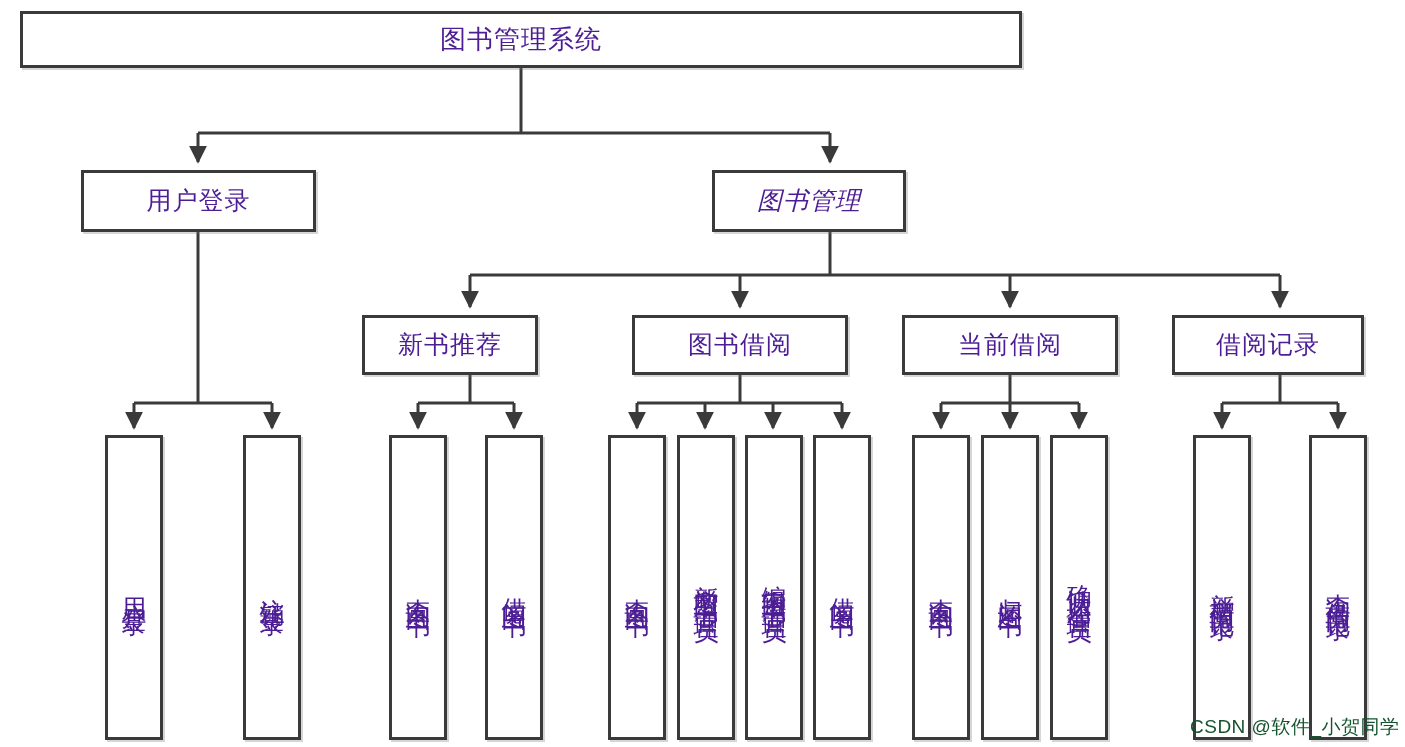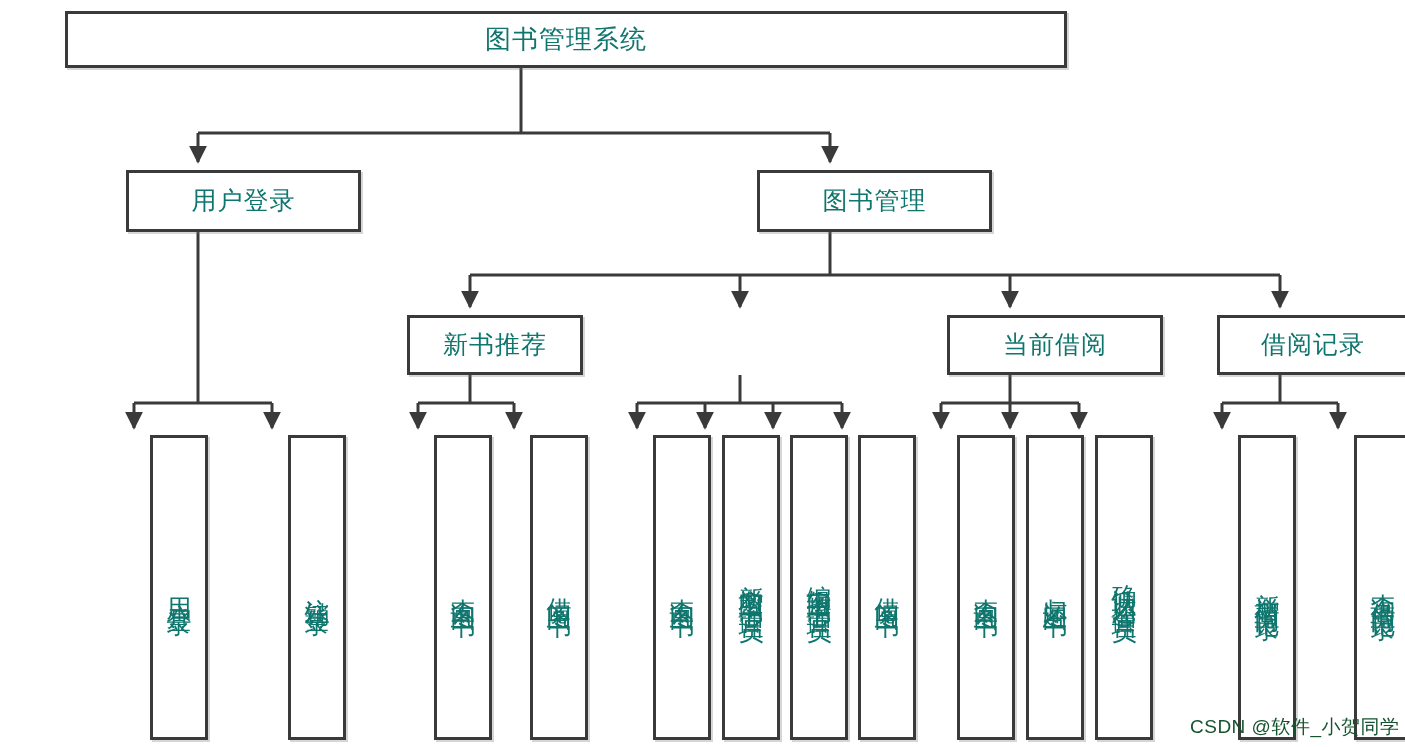--- a/index.html
+++ b/index.html
@@ -24,27 +24,26 @@
     top: 0;
     width: 1405px;
     height: 747px;
     pointer-events: none;
   }
   .node {
     position: absolute;
     box-sizing: border-box;
     border: 3px solid #3a3a3a;
     background: #ffffff;
-    color: #0f766e;
+    color: #4c1d95;
     display: flex;
     align-items: center;
     justify-content: center;
     text-align: center;
     box-shadow: 2px 2px 0 rgba(120,120,120,0.30);
-    margin-left: 45px;
   }
   .node.h {
     font-size: 25px;
     letter-spacing: 1px;
     line-height: 1.1;
   }
   .node.root { font-size: 26px; }
   .node.v {
     font-size: 25px;
     writing-mode: vertical-rl;
@@ -121,23 +120,24 @@
       <path d="M 1280 375 L 1280 403"></path>
       <path d="M 1222 403 L 1338 403"></path>
       <path d="M 1222 403 L 1222 428" marker-end="url(#arrow)"></path>
       <path d="M 1338 403 L 1338 428" marker-end="url(#arrow)"></path>
     </g>
   </svg>
 
   <div class="node h root" style="left:20px; top:11px; width:1002px; height:57px;">图书管理系统</div>
 
   <div class="node h" style="left:81px; top:170px; width:235px; height:62px;">用户登录</div>
-  <div class="node h" style="left:712px; top:170px; width:235px; height:62px;">图书管理</div>
+  <div class="node h" style="left:712px; top:170px; width:194px; height:62px;font-style:italic;">图书管理</div>
 
   <div class="node h" style="left:362px; top:315px; width:176px; height:60px;">新书推荐</div>
+  <div class="node h" style="left:632px; top:315px; width:216px; height:60px;">图书借阅</div>
   <div class="node h" style="left:902px; top:315px; width:216px; height:60px;">当前借阅</div>
   <div class="node h" style="left:1172px; top:315px; width:192px; height:60px;">借阅记录</div>
 
   <div class="node v" style="left:105px; top:435px; width:58px; height:305px;">
       <span>用户登录</span>
     </div>
   <div class="node v" style="left:243px; top:435px; width:58px; height:305px;">
       <span>注销登录</span>
     </div>
 

